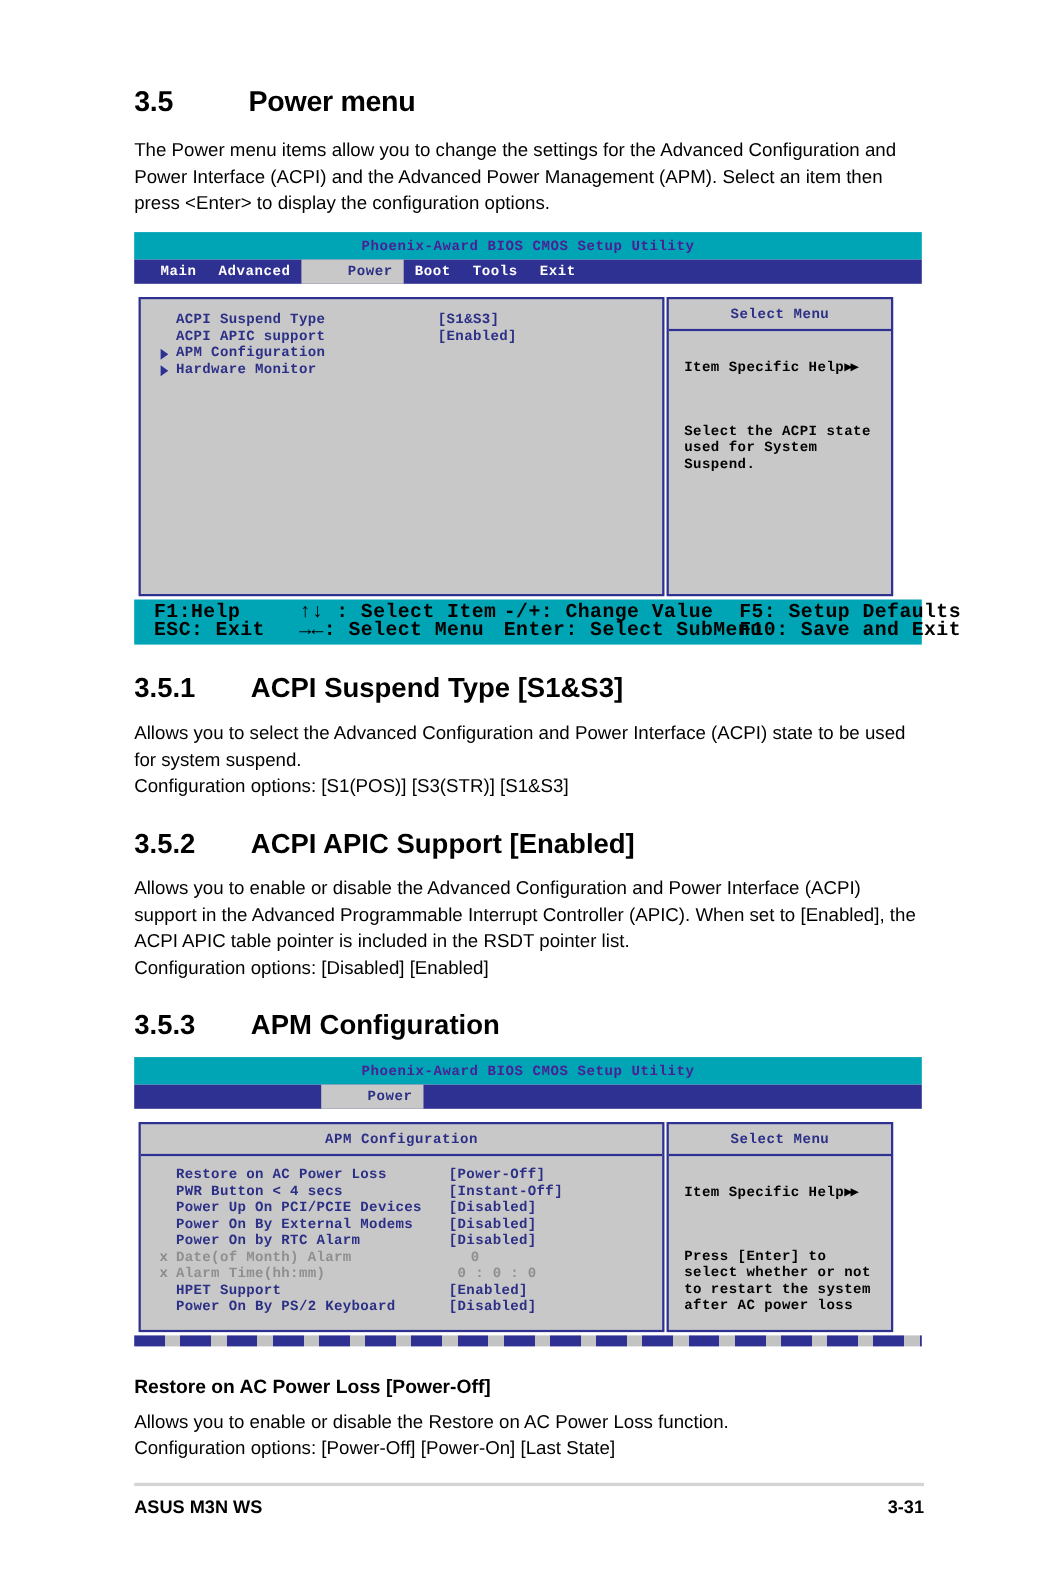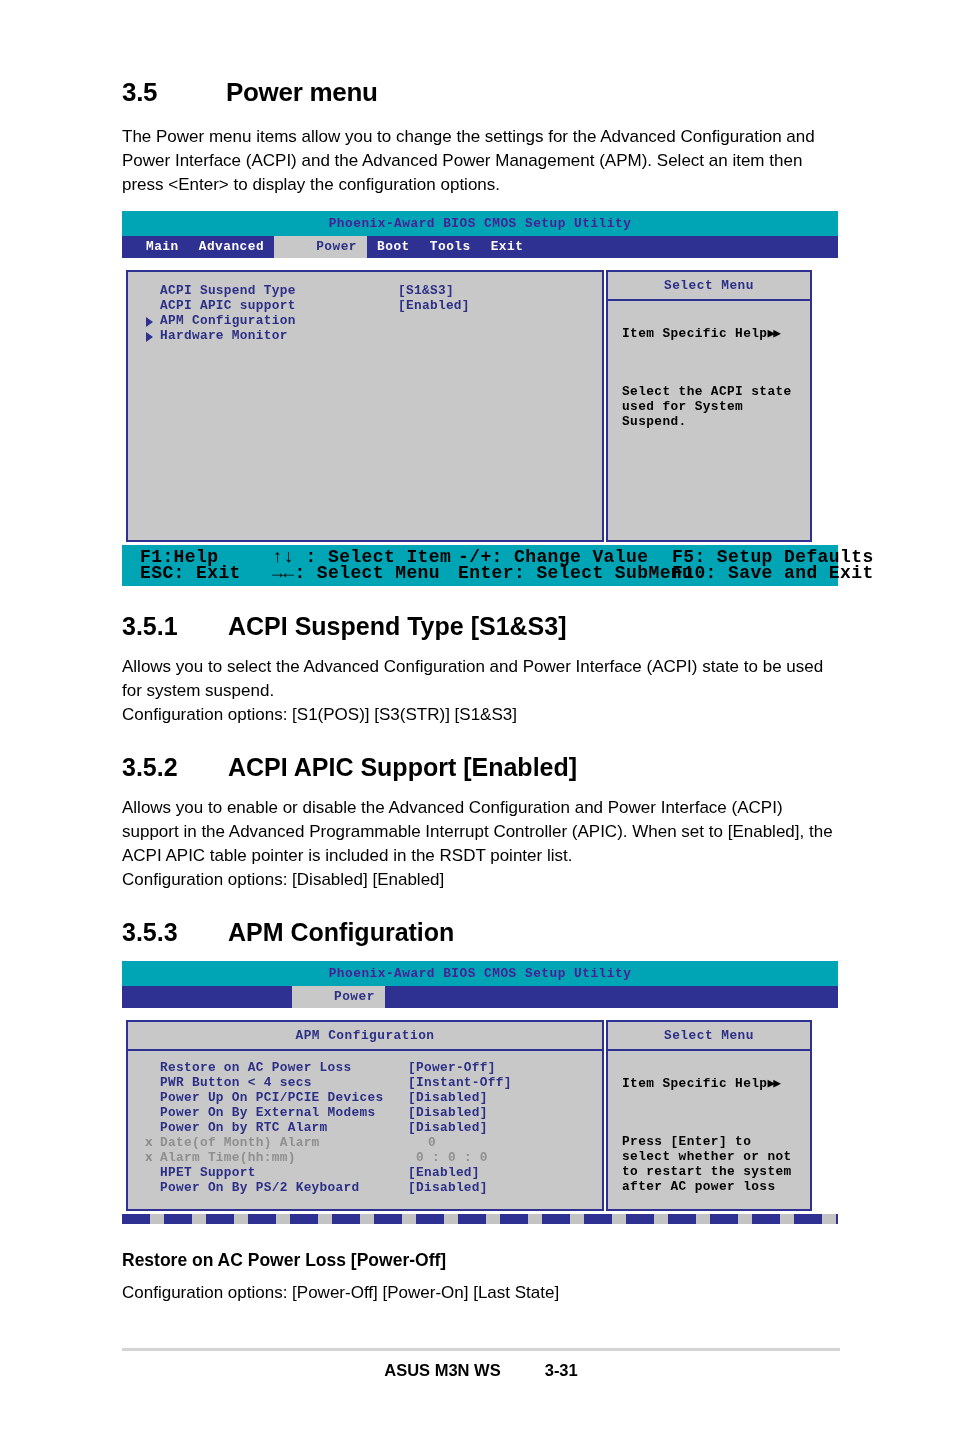--- a/index.html
+++ b/index.html
@@ -218,21 +218,21 @@
     top: 1348px;
     width: 718px;
   }
   .footer .rule {
     height: 3px;
     background: #d4d4d4;
     margin-bottom: 10px;
   }
   .footer .fline {
     display: flex;
-    justify-content: center;
+    justify-content: space-between;
     font-size: 16.5px;
     font-weight: bold;
     gap: 44px;
   }
 </style>
 </head>
 <body>
 
 <div class="page">
 
@@ -416,20 +416,21 @@
           </div>
         </div>
       </div>
 
       <div class="crop-edge"></div>
     </div>
 
     <div class="gap-md"></div>
 
     <h3 class="itemhead">Restore on AC Power Loss [Power-Off]</h3>
+    <p class="body">Allows you to enable or disable the Restore on AC Power Loss function.</p>
     <p class="body">Configuration options: [Power-Off] [Power-On] [Last State]</p>
 
   </div>
 
   <div class="footer">
     <div class="rule"></div>
     <div class="fline">
       <span>ASUS M3N WS</span>
       <span>3-31</span>
     </div>

